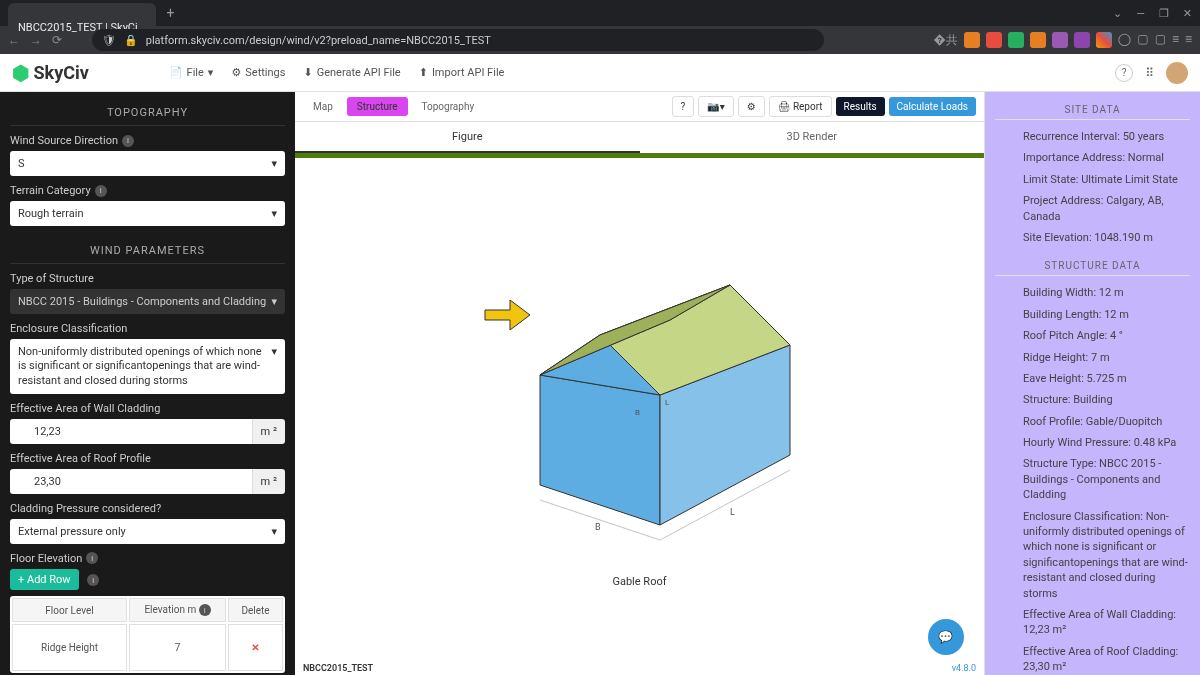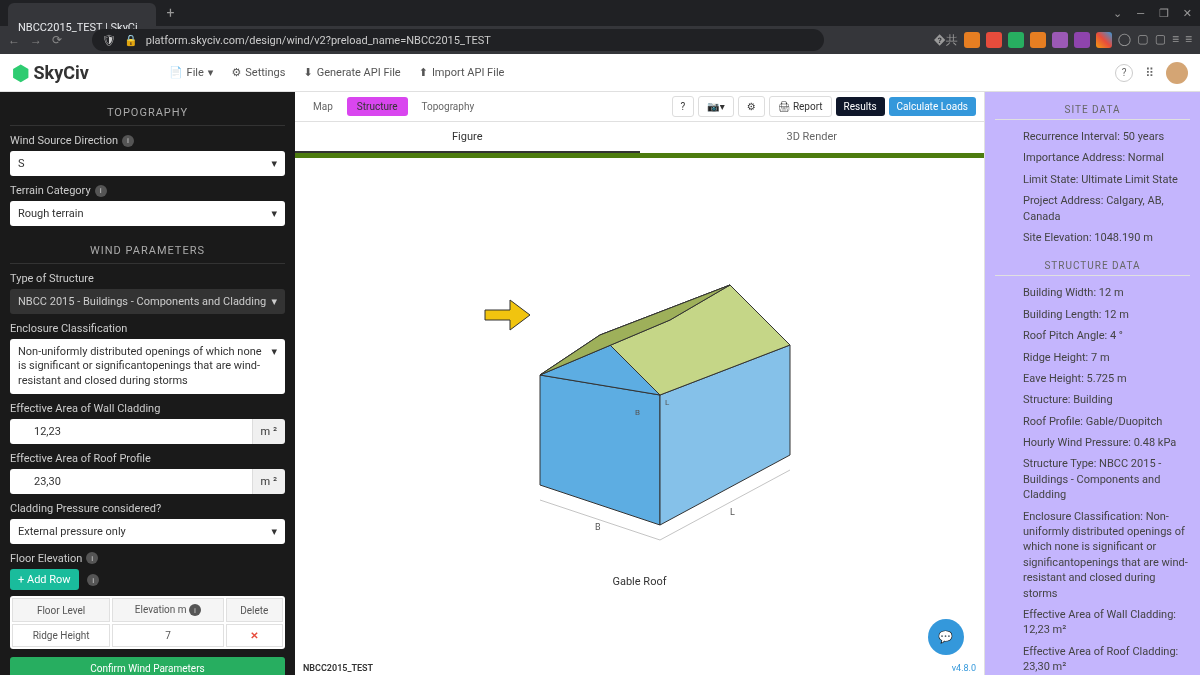--- a/index.html
+++ b/index.html
@@ -33,21 +33,21 @@
 .field-label { font-size:11px; color:#ccc; margin:8px 0 4px; display:flex; align-items:center; gap:4px; }
 .info-icon { width:12px; height:12px; background:#555; border-radius:50%; display:inline-flex; align-items:center; justify-content:center; font-size:8px; color:#ccc; }
 .dropdown { background:#fff; color:#333; padding:6px 8px; border-radius:3px; display:flex; justify-content:space-between; align-items:center; font-size:11px; cursor:pointer; }
 .dropdown.dark { background:#333; color:#ccc; }
 .input-group { display:flex; }
 .text-input { flex:1; background:#fff; color:#333; padding:6px 24px; border:none; border-radius:3px 0 0 3px; font-size:11px; }
 .unit { background:#f0f0f0; color:#333; padding:6px 8px; border-left:1px solid #ddd; border-radius:0 3px 3px 0; font-size:11px; }
 .btn-add { background:#1abc9c; color:#fff; padding:4px 8px; border:none; border-radius:3px; font-size:11px; cursor:pointer; }
 .table { width:100%; margin-top:6px; background:#fff; border-radius:3px; overflow:hidden; }
 .table th { background:#f5f5f5; color:#555; font-size:10px; padding:5px; font-weight:normal; border:1px solid #e0e0e0; }
-.table td { text-align:center; padding:5px; font-size:10px; color:#555; border:1px solid #e0e0e0; }
+.table td { text-align:center; padding:17px; font-size:10px; color:#555; border:1px solid #e0e0e0; }
 .delete-x { color:#e74c3c; font-weight:bold; cursor:pointer; }
 .btn-confirm { width:100%; background:#27ae60; color:#fff; padding:6px; border:none; border-radius:3px; font-size:10px; margin-top:8px; cursor:pointer; }
 
 .center { flex:1; background:#fff; display:flex; flex-direction:column; position:relative; }
 .center-toolbar { display:flex; align-items:center; padding:4px 8px; border-bottom:1px solid #e0e0e0; gap:4px; }
 .tb-tab { padding:4px 10px; font-size:10px; color:#666; border-radius:3px; cursor:pointer; }
 .tb-tab.active { background:#d946ef; color:#333; }
 .tb-right { margin-left:auto; display:flex; gap:4px; align-items:center; }
 .tb-btn { padding:4px 8px; font-size:10px; border:1px solid #ddd; background:#fff; border-radius:3px; cursor:pointer; }
 .btn-results { background:#0f172a; color:#fff; border:none; }

